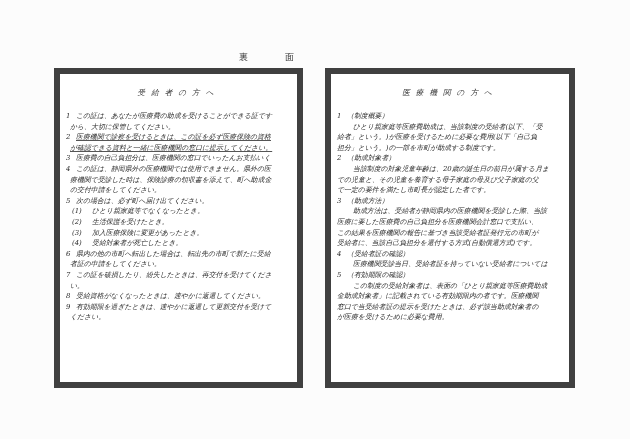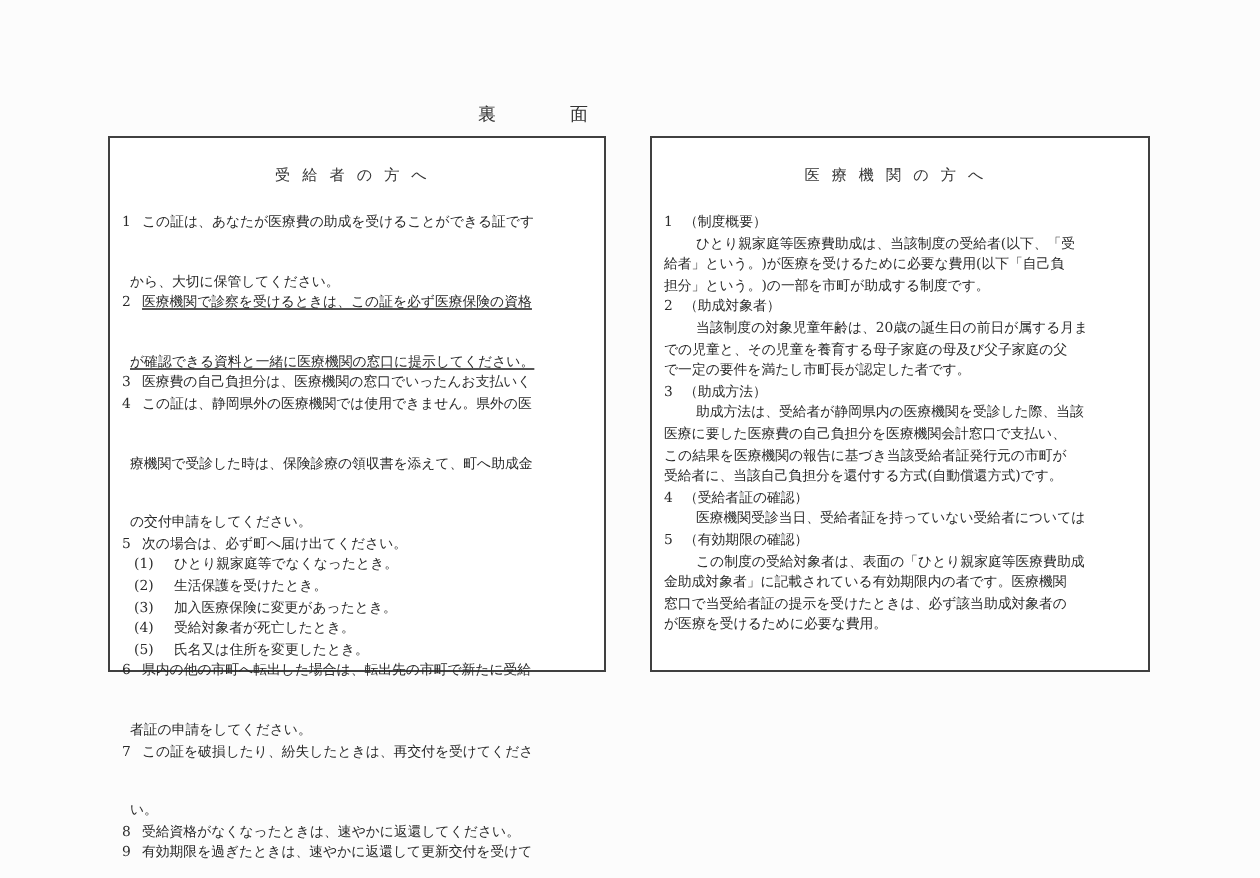--- a/index.html
+++ b/index.html
@@ -5,31 +5,31 @@
   html, body { margin:0; padding:0; }
   body {
     width:630px; height:439px; background:#fcfcfc; position:relative; overflow:hidden;
     font-family:"DejaVu Serif", "Liberation Serif", serif; color:#2a2a2a;
   }
   .page-title {
     position:absolute; top:51px; left:0; width:547px; text-align:center;
     font-size:9px; letter-spacing:14px; color:#333;
   }
   .box {
-    position:absolute; top:68px; height:268px; border:1px solid #404040; background:#fff;
-    box-sizing:border-box; padding:0 6px;
+    position:absolute; top:68px; height:320px; border:6px solid #404040; background:#fff;
+    box-sizing:border-box; padding:0 6px;font-style:italic;
   }
   .box.left { left:54px; width:249px; }
   .box.right { left:325px; width:250px; }
   .box-title {
     text-align:center; font-size:7.6px; letter-spacing:6px; margin-top:14px; margin-bottom:13px; color:#333;
   }
   .item { font-size:6.9px; line-height:10.6px; white-space:nowrap; }
   .item .num { display:inline-block; width:10px; }
-  .cont { padding-left:4px;margin-top:19px; }
+  .cont { padding-left:4px; }
   .sub { padding-left:6px; }
   .sub .snum { display:inline-block; width:20px; }
   .ul { text-decoration:underline; text-decoration-color:#555; }
   .indent-para { padding-left:16px; }
   .para { padding-left:0px; }
 </style>
 </head>
 <body>
 
 <div class="page-title">裏　面</div>
@@ -52,21 +52,20 @@
     <span class="num">4</span><span>この証は、静岡県外の医療機関では使用できません。県外の医</span>
     <div class="cont">療機関で受診した時は、保険診療の領収書を添えて、町へ助成金</div>
     <div class="cont">の交付申請をしてください。</div>
   </div>
   <div class="item">
     <span class="num">5</span><span>次の場合は、必ず町へ届け出てください。</span>
     <div class="sub"><span class="snum">(1)</span><span>ひとり親家庭等でなくなったとき。</span></div>
     <div class="sub"><span class="snum">(2)</span><span>生活保護を受けたとき。</span></div>
     <div class="sub"><span class="snum">(3)</span><span>加入医療保険に変更があったとき。</span></div>
     <div class="sub"><span class="snum">(4)</span><span>受給対象者が死亡したとき。</span></div>
-    <div class="sub"><span class="snum">(5)</span><span>氏名又は住所を変更したとき。</span></div>
   </div>
   <div class="item">
     <span class="num">6</span><span>県内の他の市町へ転出した場合は、転出先の市町で新たに受給</span>
     <div class="cont">者証の申請をしてください。</div>
   </div>
   <div class="item">
     <span class="num">7</span><span>この証を破損したり、紛失したときは、再交付を受けてくださ</span>
     <div class="cont">い。</div>
   </div>
   <div class="item">

